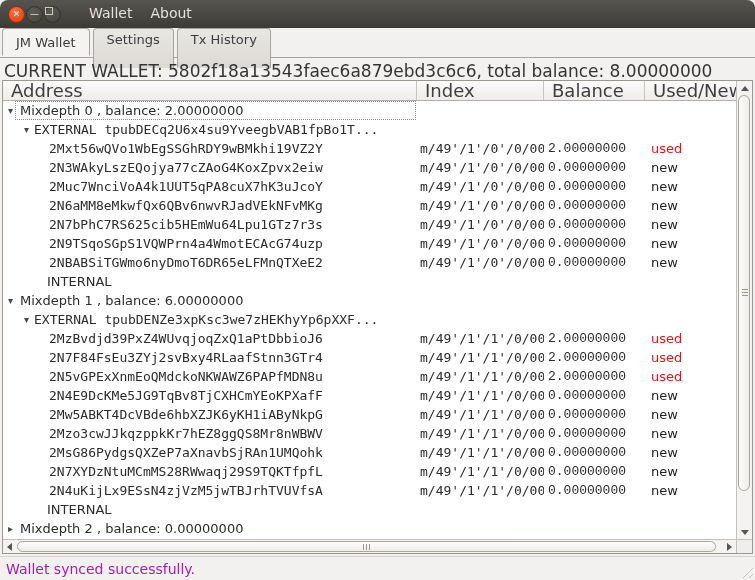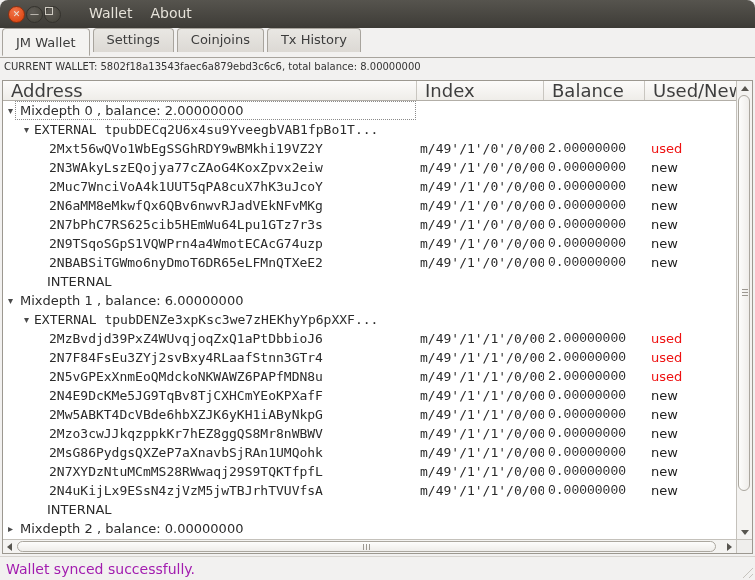--- a/index.html
+++ b/index.html
@@ -15,28 +15,28 @@
   .wbtn.close{background:radial-gradient(circle at 38% 30%,#F2764C,#DF4A16 75%);border-color:#8E3010;}
   .wbtn span{position:absolute;left:0;top:0;width:100%;height:100%;display:flex;align-items:center;justify-content:center;
     color:#E9E5DC;font-size:9px;line-height:1;}
   .wbtn .sq{width:6px;height:6px;border:1px solid #CFCBC2;}
   .menus{display:flex;margin-left:18px;}
   .menu-item{color:#E6E2D9;font-size:14px;padding:4px 9px;height:28px;line-height:27px;cursor:default;}
 
   
   .tabbar{position:absolute;left:0;top:28px;width:755px;height:30px;background:var(--window-bg,#F2F1F0);
     border-bottom:1px solid #A8A49D;box-sizing:border-box;display:flex;align-items:flex-start;padding-left:2px;}
-  .tab{box-sizing:border-box;height:24px;line-height:22px;padding:0 13px;font-size:13px;color:#3C3C3C;
+  .tab{box-sizing:border-box;height:40px;line-height:22px;padding:0 13px;font-size:13px;color:#3C3C3C;
     background:linear-gradient(#E9E7E3,#DCD9D4);border:1px solid #A8A49D;border-bottom:none;
     border-radius:4px 4px 0 0;margin-right:3px;position:relative;}
   .tab.active{height:28px;line-height:27px;background:#F4F3F1;z-index:3;margin-bottom:-1px;
     border-bottom:1px solid #F4F3F1;}
 
   
-  .wallet-summary{position:absolute;left:4px;top:61px;width:740px;height:17px;font-size:10px;color:#343434;white-space:nowrap;}
+  .wallet-summary{position:absolute;left:4px;top:61px;width:740px;height:17px;font-size:17px;color:#343434;white-space:nowrap;}
 
   
   .tree{position:absolute;left:2px;top:80px;width:751px;height:474px;background:var(--tree-bg,#FFFFFF);
     border:1px solid #9C9890;box-sizing:border-box;}
   .thead{position:absolute;left:0;top:0;right:16px;height:20px;display:flex;
     background:linear-gradient(#FCFBFA,#EFEDE9);border-bottom:1px solid #B2AEA7;box-sizing:border-box;}
   .hcell{box-sizing:border-box;font-size:18px;color:#3E3E3E;line-height:19px;padding-left:8px;
     border-right:1px solid #C9C6C0;white-space:nowrap;overflow:hidden;}
   .hcell:last-child{border-right:none;}
   .c-addr{width:414px;} .c-idx{width:127px;} .c-bal{width:101px;} .c-status{flex:1;}
@@ -107,21 +107,20 @@
     </div>
     <div class="menus">
       <div class="menu-item">Wallet</div>
       <div class="menu-item">About</div>
     </div>
   </div>
 
   <div class="tabbar">
     <div class="tab active">JM Wallet</div>
     <div class="tab">Settings</div>
-    <div class="tab">Coinjoins</div>
     <div class="tab">Tx History</div>
   </div>
 
   <div class="wallet-summary">CURRENT WALLET: 5802f18a13543faec6a879ebd3c6c6, total balance: 8.00000000</div>
 
   <div class="tree">
     <div class="thead">
       <div class="hcell c-addr">Address</div>
       <div class="hcell c-idx">Index</div>
       <div class="hcell c-bal">Balance</div>

